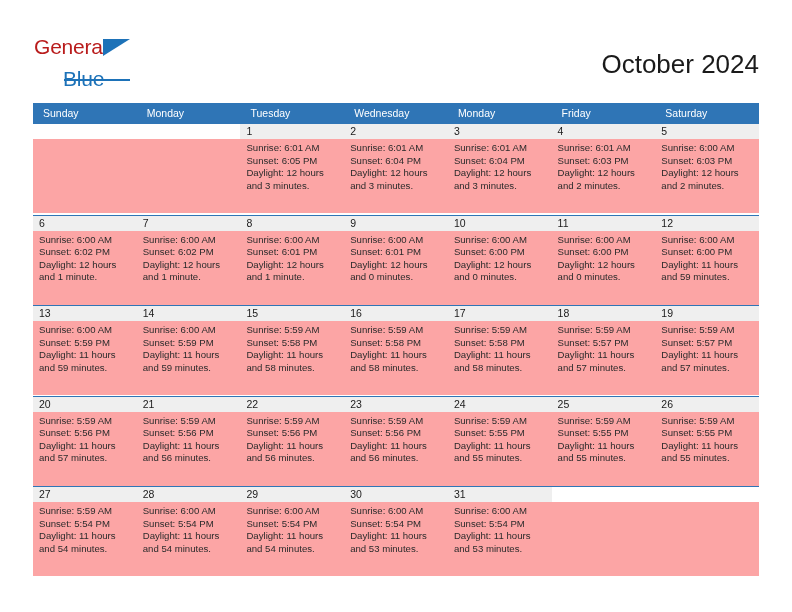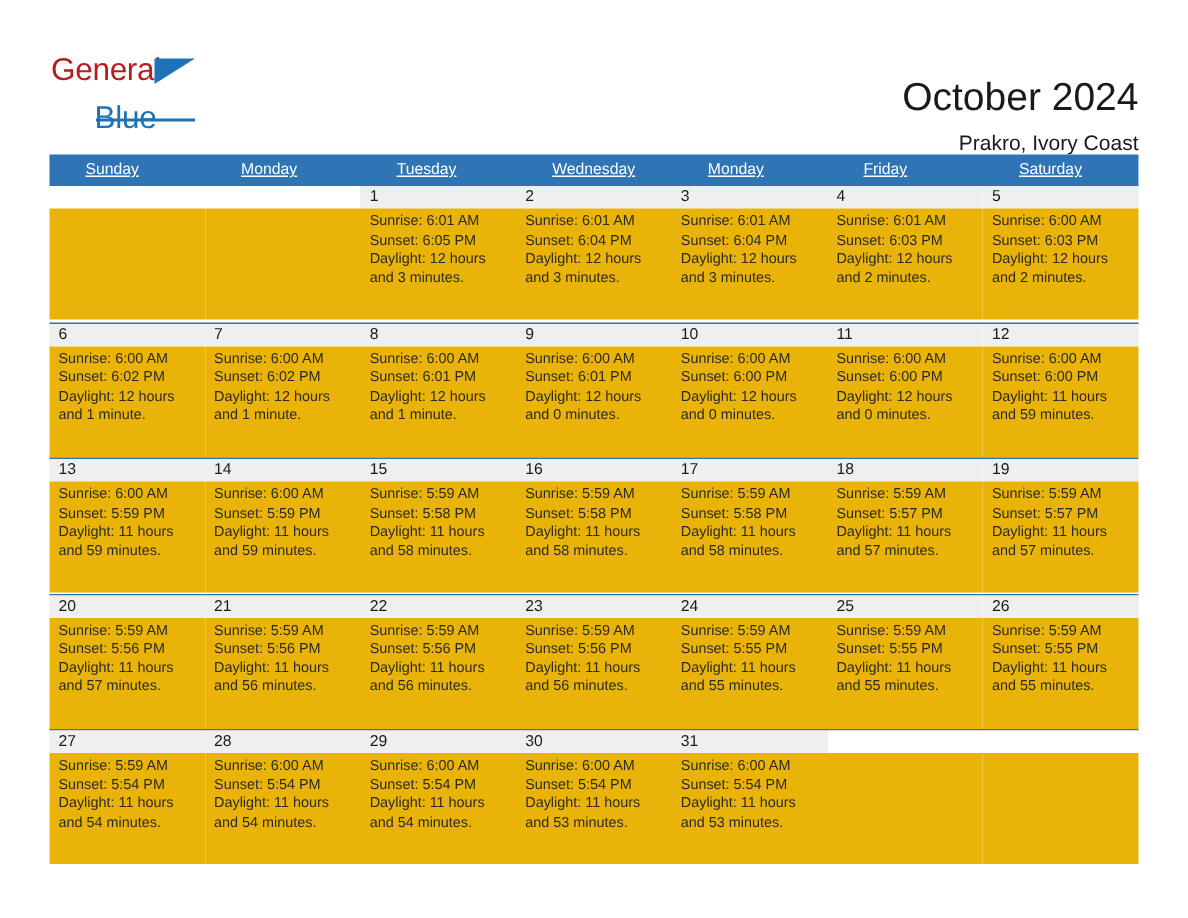--- a/index.html
+++ b/index.html
@@ -105,27 +105,26 @@
   }
   .dow-row {
     display: flex;
     width: 726px;
     height: 21px;
     background: #2f75b6;
   }
   .dow-cell {
     flex: 1 1 0;
     box-sizing: border-box;
-    padding-left: 24px;
+    padding-left: 10px;
     color: #ffffff;
     font-size: 10.5px;
     line-height: 21px;
     white-space: nowrap;
     overflow: hidden;
-    text-decoration: underline;
   }
 
   .week {
     position: relative;
     width: 726px;
     height: 90.5px;
     border-top: 1.4px solid #2f75b6;
     box-sizing: border-box;
   }
   .week:first-of-type {
@@ -150,21 +149,21 @@
     color: #1a1a1a;
     background: #efefef;
   }
   .num-cell.empty {
     background: #ffffff;
   }
   .body-cell {
     flex: 1 1 0;
     box-sizing: border-box;
     padding: 3px 5px 0 6px;
-    background: #eab308;
+    background: #fca5a5;
   }
   .body-line {
     font-size: 9.6px;
     line-height: 12.6px;
     color: #2b2b2b;
     white-space: nowrap;
   }
 </style>
 </head>
 <body>
@@ -175,21 +174,20 @@
 
     <div class="logo">
       <span class="logo-general">General</span>
       <span class="logo-triangle"></span>
       <span class="logo-blue">Blue</span>
       <span class="logo-underline"></span>
     </div>
 
     <div class="title-block">
       <div class="cal-title">October 2024</div>
-      <div class="cal-subtitle">Prakro, Ivory Coast</div>
     </div>
 
   </div>
 
   <div class="calendar">
 
     <div class="dow-row">
       <div class="dow-cell">Sunday</div>
       <div class="dow-cell">Monday</div>
       <div class="dow-cell">Tuesday</div>

